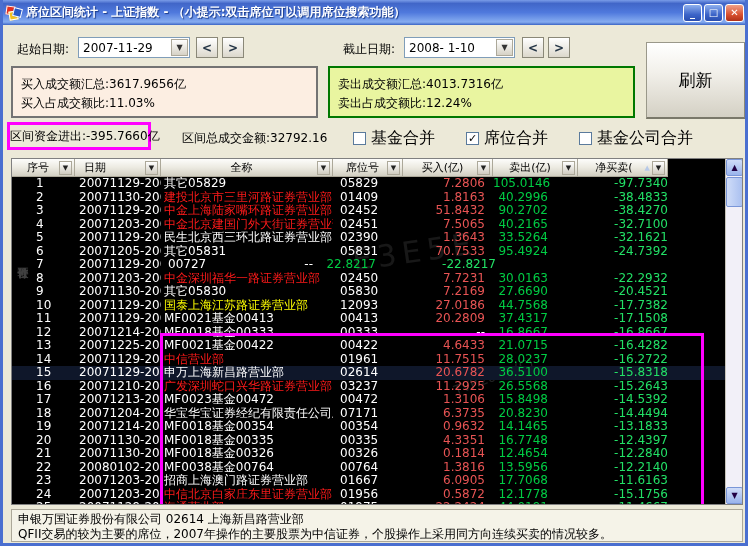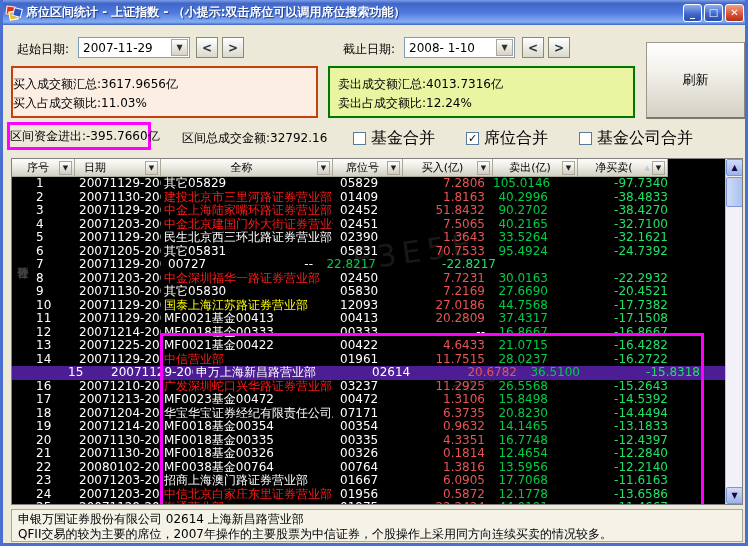--- a/index.html
+++ b/index.html
@@ -46,26 +46,26 @@
   }
   .spin {
     position:absolute; width:22px; height:21px; font-size:12px; font-weight:bold; color:#234;
     background:linear-gradient(180deg,#ffffff,#dcd8cc); border:1px solid #8a8878;
     display:flex; align-items:center; justify-content:center;
   }
   #refresh-btn {
     position:absolute; left:643px; top:42px; width:100px; height:77px;
     background:linear-gradient(180deg,#ffffff 0%,#f2f0ea 40%,#d4d0c4 100%);
     border:1px solid #9a988a; border-bottom:2px solid #7a786a; border-right:2px solid #8a8878;
-    font-size:13px; color:#000; display:flex; align-items:center; justify-content:center;
+    font-size:17px; color:#000; display:flex; align-items:center; justify-content:center;
   }
   
   #buy-box {
     position:absolute; left:8px; top:66px; width:307px; height:52px;
-    border:2px solid #c2410c; background:#fceee2; font-size:12px; color:#000; padding:7px 0;
+    border:2px solid #737373; background:#fceee2; font-size:12px; color:#000; padding:7px 8px;
   }
   #sell-box {
     position:absolute; left:325px; top:66px; width:307px; height:52px;
     border:2px solid #007800; background:#e9f5a0; font-size:12px; color:#000; padding:7px 8px;
   }
   #buy-box div, #sell-box div { line-height:19px; white-space:nowrap; }
   #netflow-box {
     position:absolute; left:4px; top:122px; width:144px; height:28px;
     border:3px solid #ff00ff; background:#ece9d8;
     font-size:12px; color:#000; display:flex; align-items:center; padding-left:0; white-space:nowrap;
@@ -95,21 +95,21 @@
   }
   .th .thlabel { flex:1; overflow:hidden; white-space:nowrap; }
   .th .sort { font-size:7px; color:#b7c9e8; margin-right:2px; }
   .th .drop2 {
     width:13px; height:14px; flex:0 0 auto; font-size:7px; color:#222;
     background:linear-gradient(180deg,#fff,#d0ccc0); border:1px solid #aca899;
     display:flex; align-items:center; justify-content:center;
   }
   #tbody { position:absolute; left:0; top:18px; width:715px; height:329px; overflow:hidden; }
   .trow { display:flex; height:13.5px; width:715px; }
-  .trow.sel { background:#4c1d95;padding-left:32px; }
+  .trow.sel { background:#0f172a; }
   .c {
     font-size:12px; line-height:13px; color:#fff; white-space:nowrap; overflow:hidden; flex:0 0 auto;
   }
   .c0 { width:63px;  padding-left:24px; }
   .c1 { width:86px;  padding-left:4px; }
   .c2 { width:172px; padding-left:3px; }
   .c3 { width:70px;  padding-left:7px; }
   .c4 { width:90px;  text-align:right; padding-right:8px; }
   .c5 { width:85px;  text-align:right; padding-right:30px; }
   .c6 { width:92px;  text-align:right; padding-right:2px; }
@@ -457,21 +457,21 @@
           <span class="c c5 sell">17.7068</span>
           <span class="c c6 net">-11.6163</span>
         </div>
         <div class="trow">
           <span class="c c0">24</span>
           <span class="c c1">20071203-2007</span>
           <span class="c c2 nm-red">中信北京白家庄东里证券营业部</span>
           <span class="c c3">01956</span>
           <span class="c c4 buy">0.5872</span>
           <span class="c c5 sell">12.1778</span>
-          <span class="c c6 net">-13.6586</span>
+          <span class="c c6 net">-15.1756</span>
         </div>
         <div class="trow">
           <span class="c c0">25</span>
           <span class="c c1">20071129-2008</span>
           <span class="c c2 nm-red">海通营业部</span>
           <span class="c c3">01975</span>
           <span class="c c4 buy">22.2424</span>
           <span class="c c5 sell">44.0191</span>
           <span class="c c6 net">-11.4667</span>
         </div>

